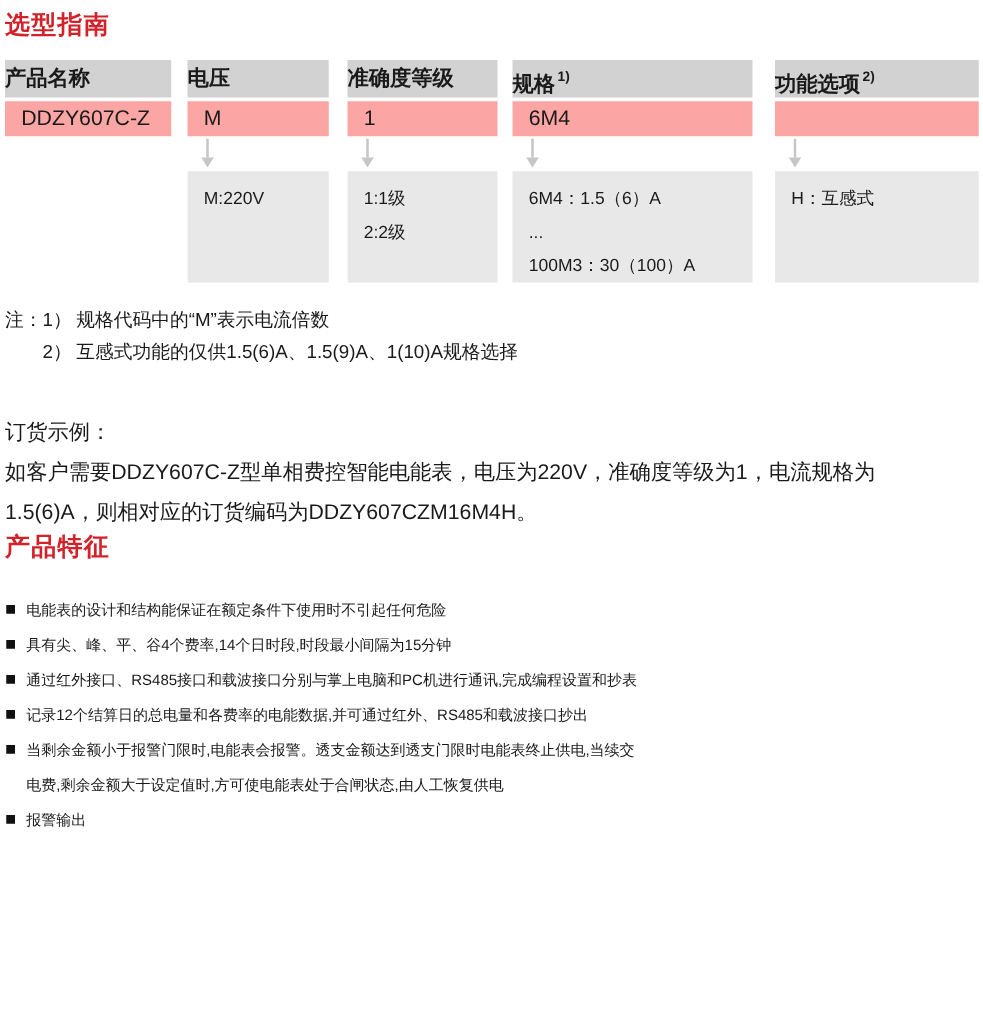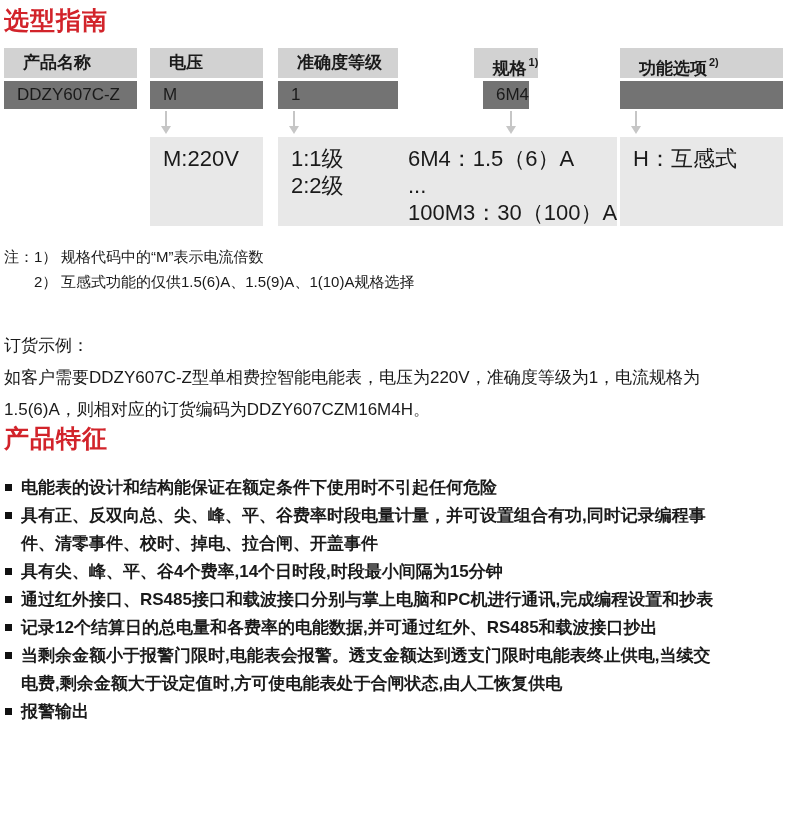--- a/index.html
+++ b/index.html
@@ -4,72 +4,72 @@
 <style>
   html,body{margin:0;padding:0;background:#fff;}
   body{
     width:786px;height:823px;overflow:hidden;
     font-family:"Liberation Sans","DejaVu Sans",sans-serif;
     color:#1a1a1a;
   }
   .page{padding:8px 0 0 4px;width:782px;}
 
   .section-title{
-    color:#d2232a;font-size:25px;font-weight:bold;line-height:24px;margin:0;
+    color:#d2232a;font-size:20px;font-weight:bold;line-height:24px;margin:0;
     letter-spacing:1px;
   }
 
   
   .chart{display:flex;margin-top:16px;align-items:flex-start;}
   .col{display:flex;flex-direction:column;}
   .col:nth-child(1){width:133px;}
   .col:nth-child(2){width:113px;margin-left:13px;}
   .col:nth-child(3){width:120px;margin-left:15px;}
-  .col:nth-child(4){width:192px;margin-left:12px;align-items:center;}
+  .col:nth-child(4){width:192px;margin-left:12px;}
   .col:nth-child(5){width:163px;margin-left:18px;}
   .hdr{
     height:30px;line-height:30px;background:#d2d2d2;
-    font-weight:bold;font-size:17px;padding-left:19px;white-space:nowrap;
+    font-weight:bold;font-size:17px;padding-left:0;white-space:nowrap;
   }
   .hdr-sup{font-size:11px;font-weight:bold;position:relative;top:-1px;margin-left:2px;}
   .val{
-    height:28px;line-height:28px;background:#737373;
+    height:28px;line-height:28px;background:#fca5a5;
     font-size:17px;padding-left:13px;margin-top:3px;white-space:nowrap;
   }
   .arrow{
     height:28px;width:12px;margin-left:10px;
     display:flex;flex-direction:column;align-items:center;padding-top:2px;box-sizing:border-box;
   }
   .arrow-line{width:2px;height:15px;background:#c6c6c6;}
   .arrow-head{
     width:0;height:0;
     border-left:5px solid transparent;border-right:5px solid transparent;
     border-top:8px solid #c6c6c6;
   }
   .detail{
     height:89px;box-sizing:border-box;background:#e8e8e8;
-    padding:8px 0 0 13px;font-size:22px;
+    padding:8px 0 0 13px;font-size:14px;
   }
   .detail-line{line-height:27px;white-space:nowrap;}
 
   
   .notes{margin:18px 0 0 0;font-size:15px;display:flex;}
   .note-label{width:30px;line-height:25px;flex:none;}
   .note-items{display:flex;flex-direction:column;}
   .note-row{display:flex;line-height:25px;white-space:nowrap;}
   .note-num{width:27px;flex:none;}
 
   
   .order{margin-top:36px;font-size:17px;line-height:32px;}
   .order-line{white-space:nowrap;}
 
   
   .features-title{}
   .features{margin-top:24px;}
-  .feat{position:relative;padding-left:17px;font-size:17px;font-weight:bold;}
+  .feat{position:relative;padding-left:17px;font-size:12px;}
   .feat-line{line-height:28px;white-space:nowrap;}
   .bullet{
     position:absolute;left:1px;top:10px;width:7px;height:7px;background:#111;
   }
 </style>
 </head>
 <body>
 
 <div class="page">
 
@@ -168,27 +168,20 @@
   <h1 class="section-title features-title">产品特征</h1>
 
   <div class="features">
   <div class="feat">
     <span class="bullet"></span>
     <div class="feat-lines">
           <div class="feat-line">电能表的设计和结构能保证在额定条件下使用时不引起任何危险</div>
         </div>
   </div>
 
-  <div class="feat">
-    <span class="bullet"></span>
-    <div class="feat-lines">
-          <div class="feat-line">具有正、反双向总、尖、峰、平、谷费率时段电量计量，并可设置组合有功,同时记录编程事</div>
-          <div class="feat-line">件、清零事件、校时、掉电、拉合闸、开盖事件</div>
-        </div>
-  </div>
 
   <div class="feat">
     <span class="bullet"></span>
     <div class="feat-lines">
           <div class="feat-line">具有尖、峰、平、谷4个费率,14个日时段,时段最小间隔为15分钟</div>
         </div>
   </div>
 
   <div class="feat">
     <span class="bullet"></span>

